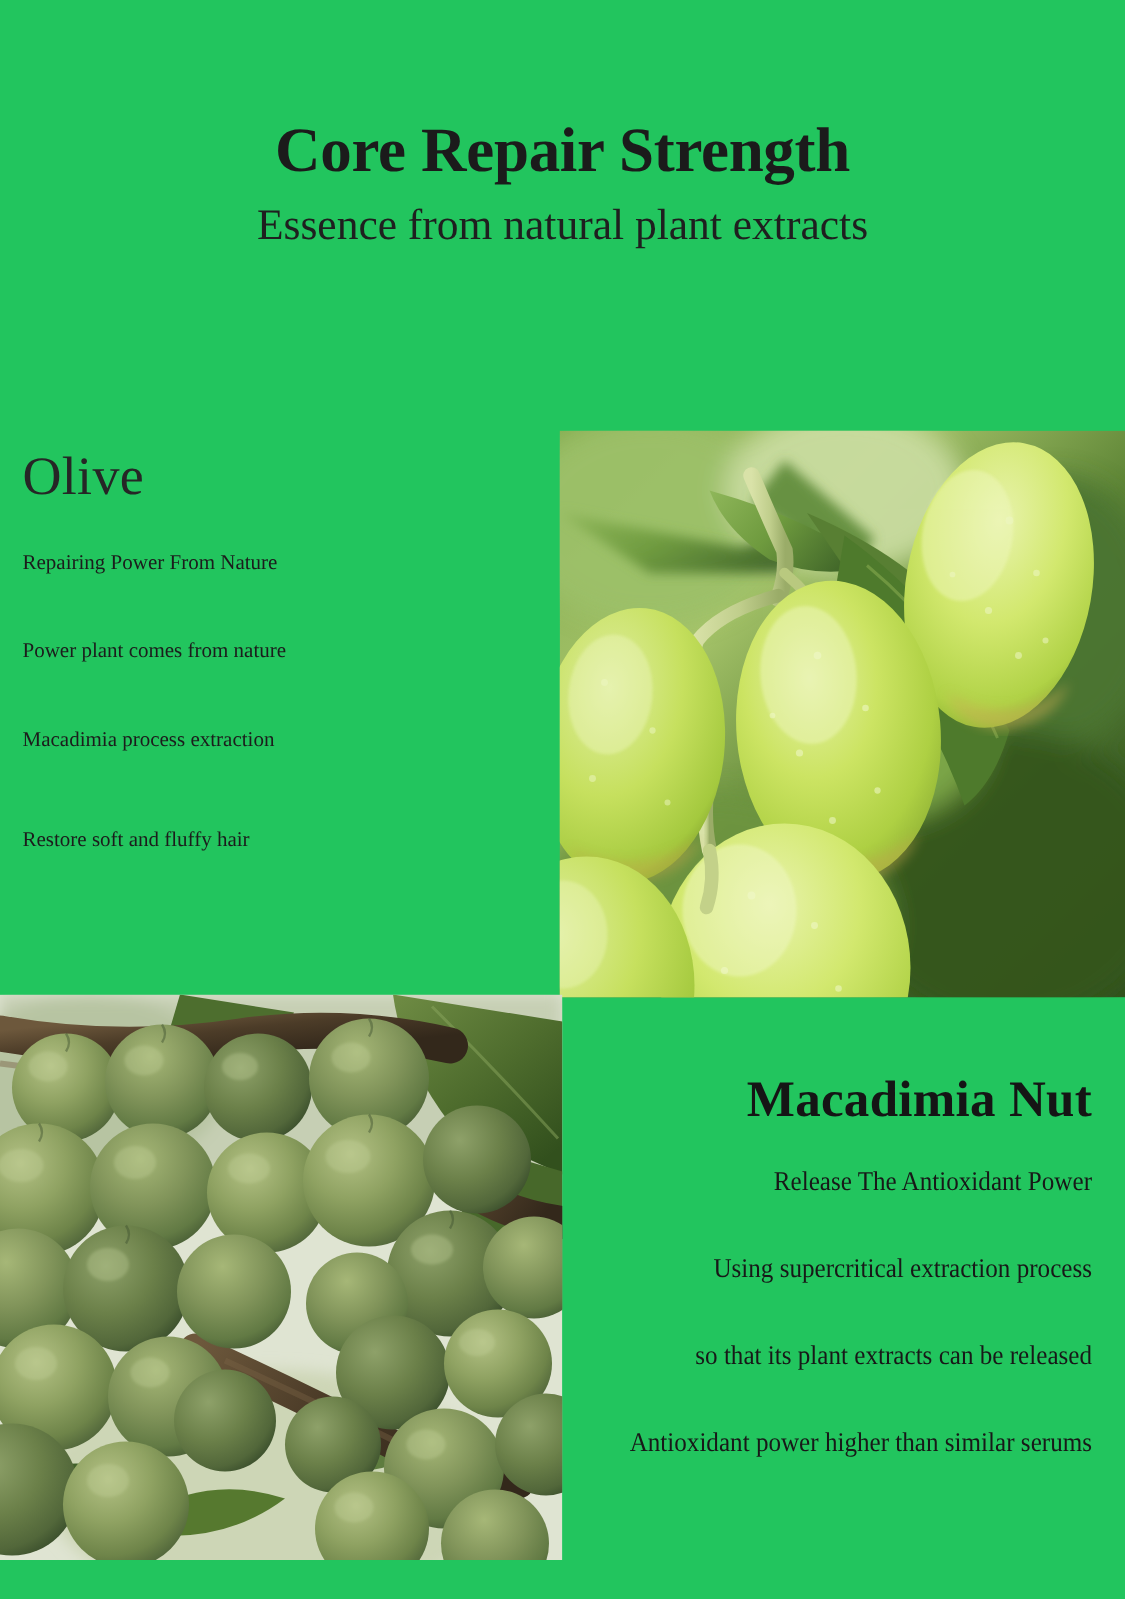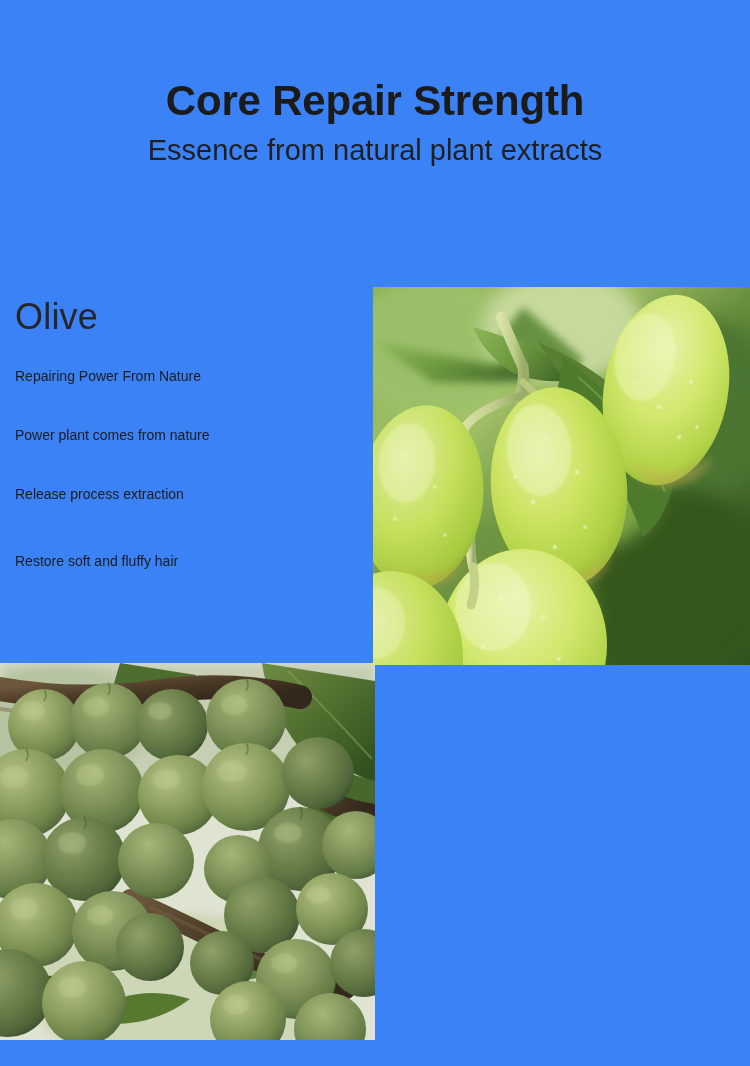--- a/index.html
+++ b/index.html
@@ -4,23 +4,23 @@
 <style>
   html, body {
     margin: 0;
     padding: 0;
     background: #ffffff;
   }
   #page {
     position: relative;
     width: 750px;
     height: 1066px;
-    background: #3b82f6;
+    background: #22c55e;
     overflow: hidden;
-    font-family: Liberation Sans, sans-serif;
+    font-family: Liberation Serif, serif;
     color: #1c1c1c;
     -webkit-font-smoothing: antialiased;
   }
 
   
   .header {
     position: absolute;
     left: 0;
     top: 0;
     width: 750px;
@@ -274,21 +274,21 @@
 
       <path d="M100 280 Q104 300 98 318" stroke="#c3d189" stroke-width="9" fill="none" stroke-linecap="round"></path>
     </svg>
   </div>
 
   <div class="olive-text">
     <h2 class="olive-heading">Olive</h2>
     <ul class="olive-lines">
       <li class="l0">Repairing Power From Nature</li>
       <li class="l1">Power plant comes from nature</li>
-      <li class="l2">Release process extraction</li>
+      <li class="l2">Macadimia process extraction</li>
       <li class="l3">Restore soft and fluffy hair</li>
     </ul>
   </div>
 
   <div class="photo" id="macadamia-photo">
     <svg width="375" height="377" viewBox="0 0 375 377" xmlns="http://www.w3.org/2000/svg">
       <defs>
         <radialGradient id="nutA" cx="36%" cy="30%" r="76%">
           <stop offset="0%" stop-color="#b3c184"></stop>
           <stop offset="45%" stop-color="#8fa262"></stop>
@@ -405,14 +405,23 @@
         <path d="M108 20 q4 6 0 12"></path>
         <path d="M26 86 q4 6 0 12"></path>
         <path d="M246 16 q4 6 0 12"></path>
         <path d="M246 80 q4 6 0 12"></path>
         <path d="M300 144 q4 6 0 12"></path>
         <path d="M84 154 q4 6 0 12"></path>
       </g>
     </svg>
   </div>
 
+  <div class="mac-text">
+    <h2 class="mac-heading">Macadimia Nut</h2>
+    <ul class="mac-lines">
+      <li class="m0">Release The Antioxidant Power</li>
+      <li class="m1">Using supercritical extraction process</li>
+      <li class="m2">so that its plant extracts can be released</li>
+      <li class="m3">Antioxidant power higher than similar serums</li>
+    </ul>
+  </div>
 
 </div>
 
 </body></html>

